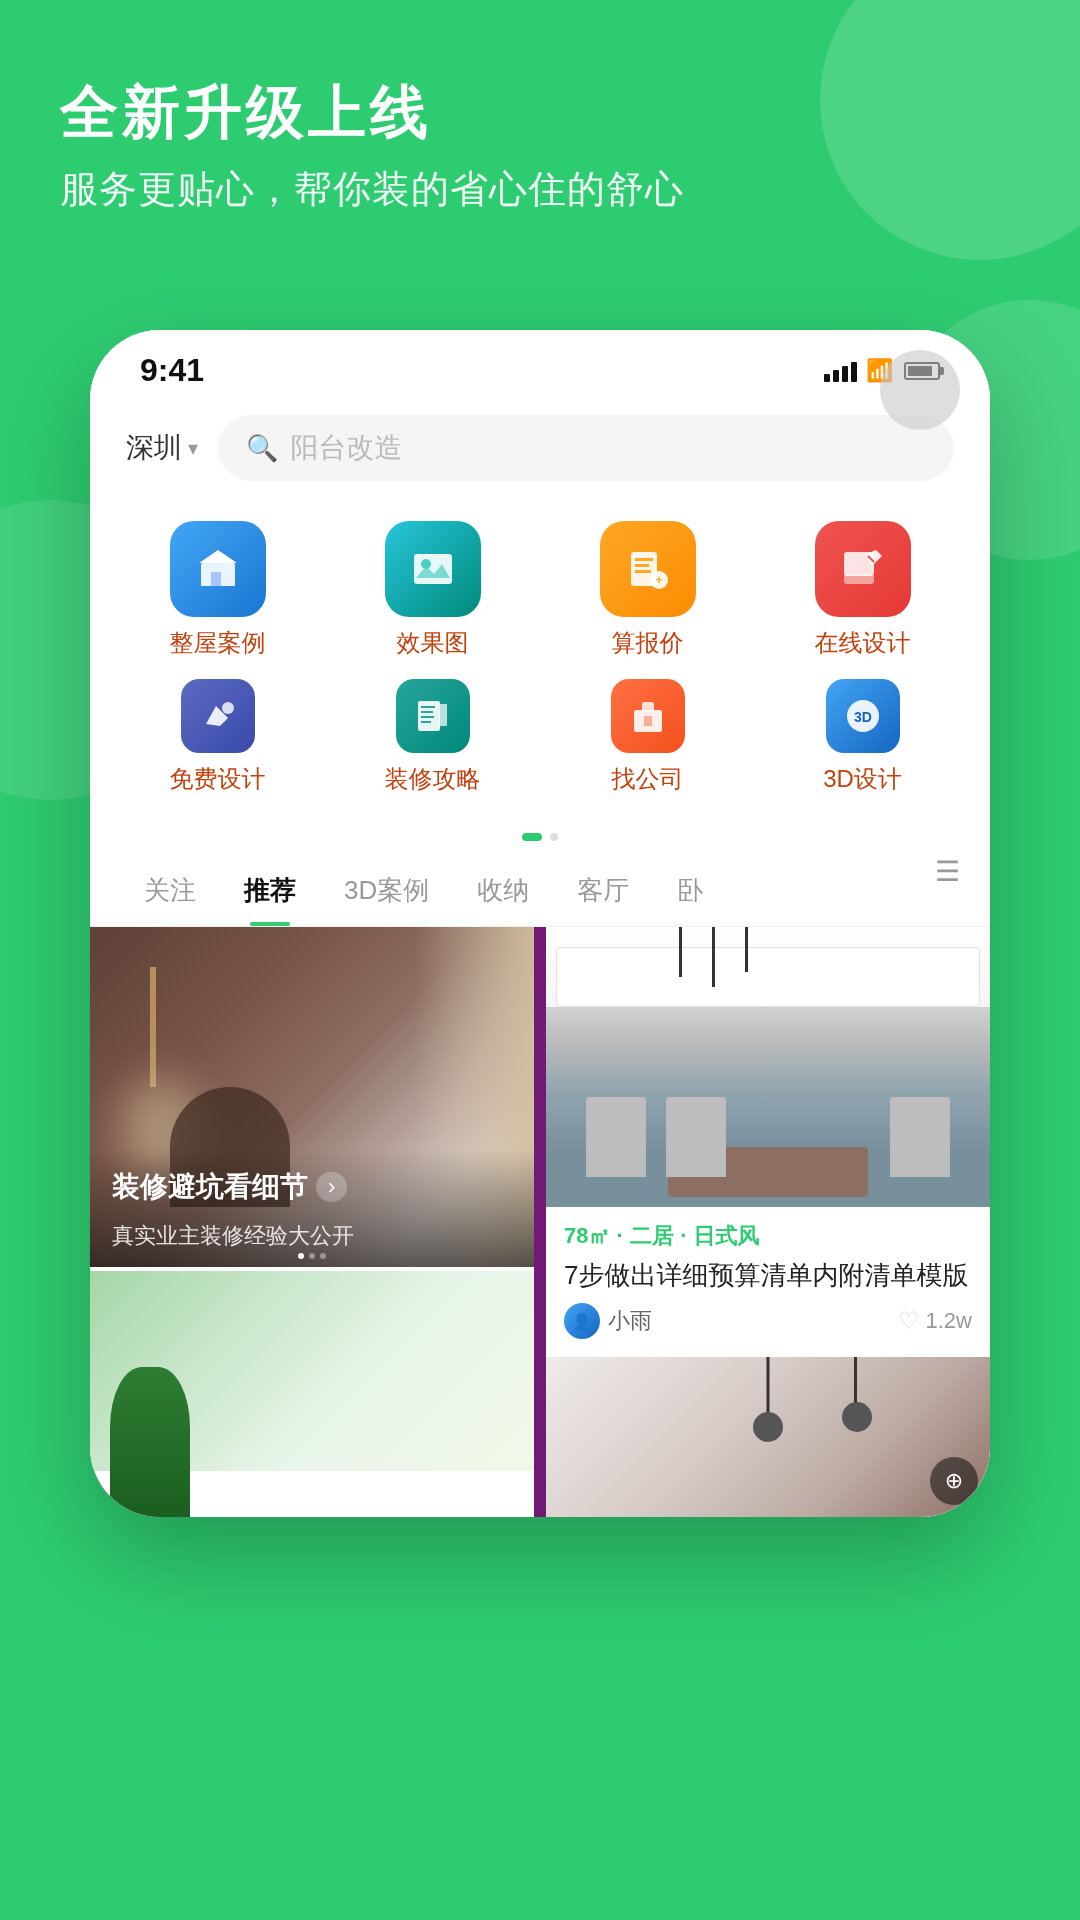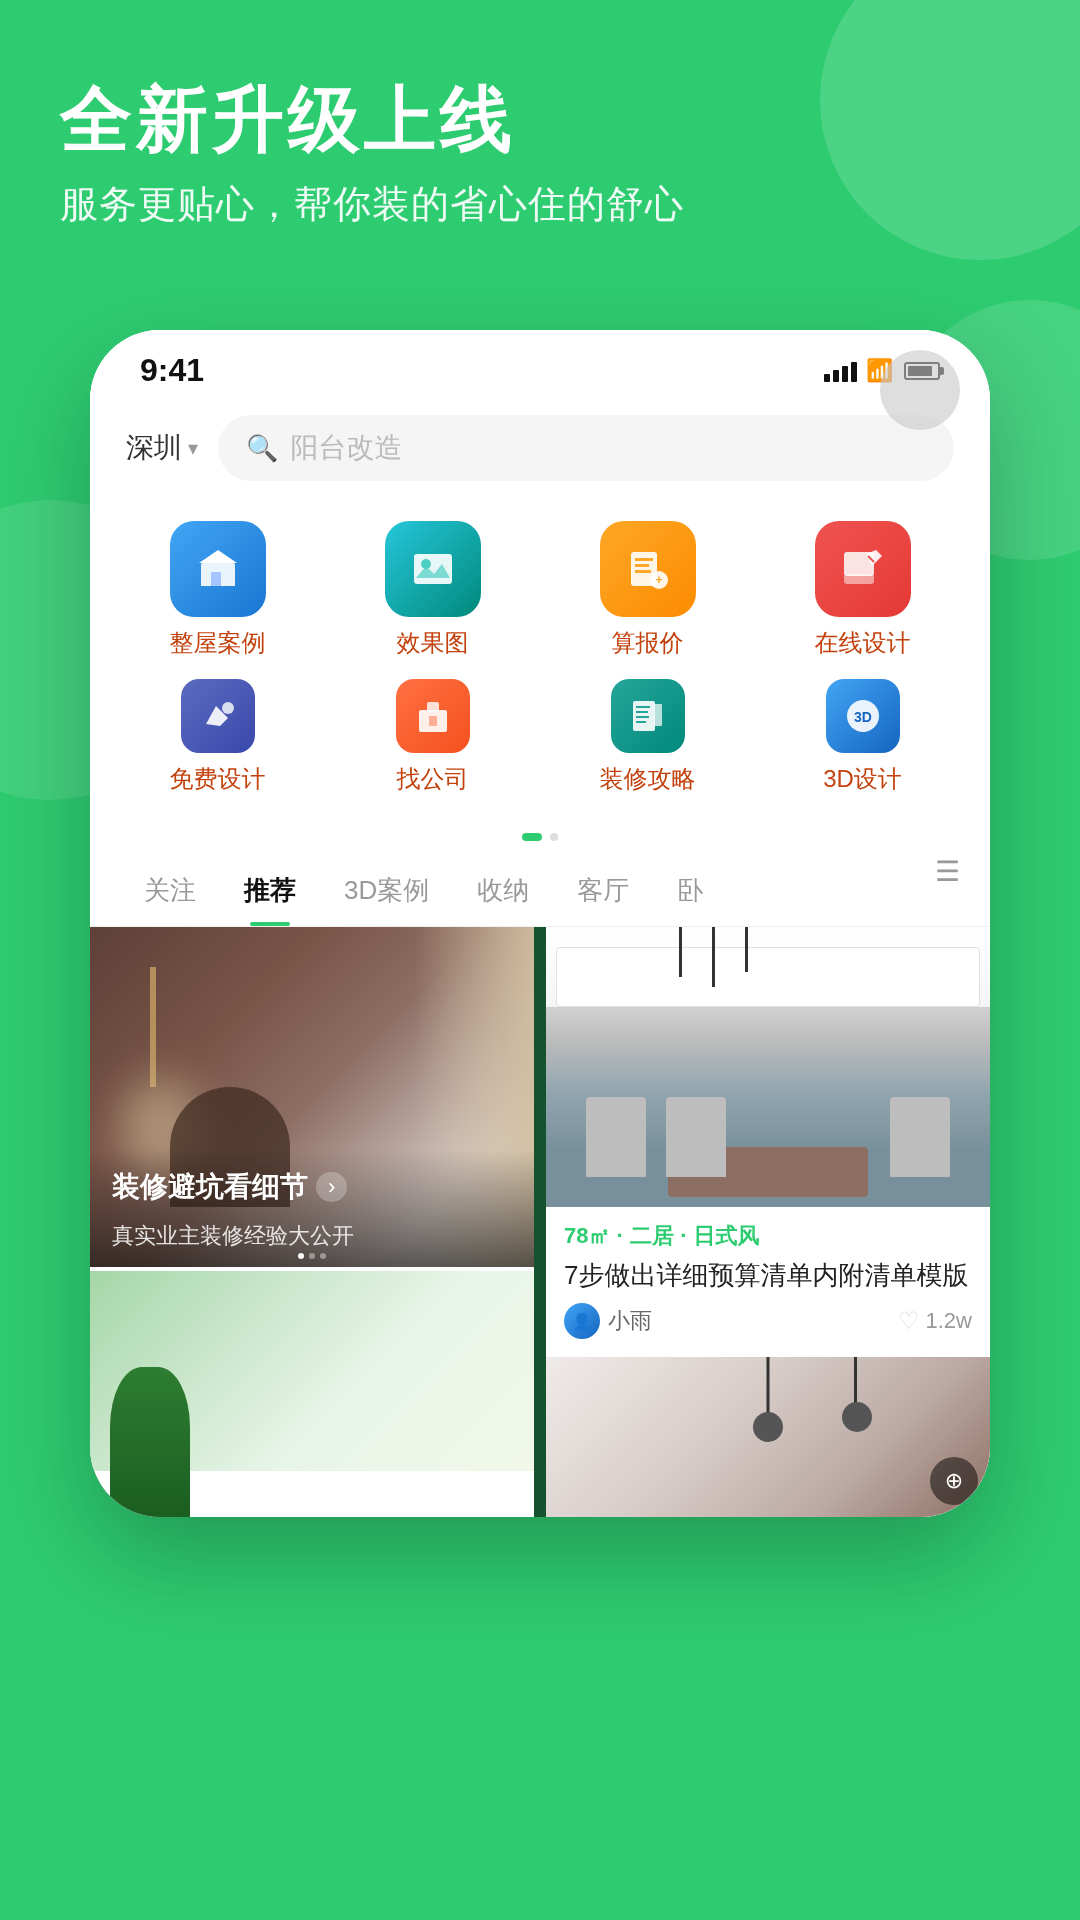--- a/index.html
+++ b/index.html
@@ -42,21 +42,21 @@
       border-radius: 50%;
     }
 
     
     .hero-section {
       padding: 80px 60px 40px;
       position: relative;
       z-index: 2;
     }
     .hero-title {
-      font-size: 72px;
+      font-size: 58px;
       font-weight: 800;
       color: white;
       line-height: 1.1;
       letter-spacing: 4px;
     }
     .hero-subtitle {
       font-size: 38px;
       color: rgba(255,255,255,0.92);
       margin-top: 20px;
       font-weight: 400;
@@ -268,21 +268,21 @@
     .tab-more {
       margin-left: auto;
       font-size: 28px;
       color: #999;
     }
 
     
     .content-grid {
       display: flex;
       gap: 8px;
-      background: #14532d;
+      background: #701a75;
     }
     .content-left {
       width: 50%;
       background: white;
     }
     .content-right {
       width: 50%;
       background: white;
       margin-left: 4px;
     }
@@ -507,41 +507,41 @@
         <div class="icon-item">
           <div class="icon-box icon-blue-light" style="width:74px;height:74px;border-radius:18px;">
             <svg width="40" height="40" viewBox="0 0 40 40">
               <path d="M8 28 L18 10 L30 22 L22 30Z" fill="white" opacity="0.9"></path>
               <circle cx="30" cy="12" r="6" fill="white" opacity="0.8"></circle>
             </svg>
           </div>
           <span class="icon-label">免费设计</span>
         </div>
         <div class="icon-item">
-          <div class="icon-box icon-coral" style="width:74px;height:74px;border-radius:18px;">
-            <svg width="40" height="40" viewBox="0 0 40 40">
-              <rect x="6" y="14" width="28" height="22" rx="2" fill="white" opacity="0.9"></rect>
-              <rect x="14" y="6" width="12" height="10" rx="2" fill="white" opacity="0.8"></rect>
-              <rect x="16" y="20" width="8" height="10" fill="#ff7043" opacity="0.5"></rect>
-            </svg>
-          </div>
-          <span class="icon-label">找公司</span>
-        </div>
-        <div class="icon-item">
           <div class="icon-box icon-teal" style="width:74px;height:74px;border-radius:18px;">
             <svg width="40" height="40" viewBox="0 0 40 40">
               <rect x="5" y="5" width="22" height="30" rx="2" fill="white" opacity="0.9"></rect>
               <rect x="8" y="10" width="14" height="2" fill="#26a69a"></rect>
               <rect x="8" y="15" width="12" height="2" fill="#26a69a"></rect>
               <rect x="8" y="20" width="13" height="2" fill="#26a69a"></rect>
               <rect x="8" y="25" width="10" height="2" fill="#26a69a"></rect>
               <rect x="26" y="8" width="8" height="22" rx="1" fill="white" opacity="0.7"></rect>
             </svg>
           </div>
           <span class="icon-label">装修攻略</span>
+        </div>
+        <div class="icon-item">
+          <div class="icon-box icon-coral" style="width:74px;height:74px;border-radius:18px;">
+            <svg width="40" height="40" viewBox="0 0 40 40">
+              <rect x="6" y="14" width="28" height="22" rx="2" fill="white" opacity="0.9"></rect>
+              <rect x="14" y="6" width="12" height="10" rx="2" fill="white" opacity="0.8"></rect>
+              <rect x="16" y="20" width="8" height="10" fill="#ff7043" opacity="0.5"></rect>
+            </svg>
+          </div>
+          <span class="icon-label">找公司</span>
         </div>
         <div class="icon-item">
           <div class="icon-box icon-blue3d" style="width:74px;height:74px;border-radius:18px;">
             <svg width="40" height="40" viewBox="0 0 40 40">
               <circle cx="20" cy="20" r="16" fill="white" opacity="0.9"></circle>
               <text x="20" y="26" text-anchor="middle" font-size="14" font-weight="bold" fill="#1565c0">3D</text>
             </svg>
           </div>
           <span class="icon-label">3D设计</span>
         </div>

